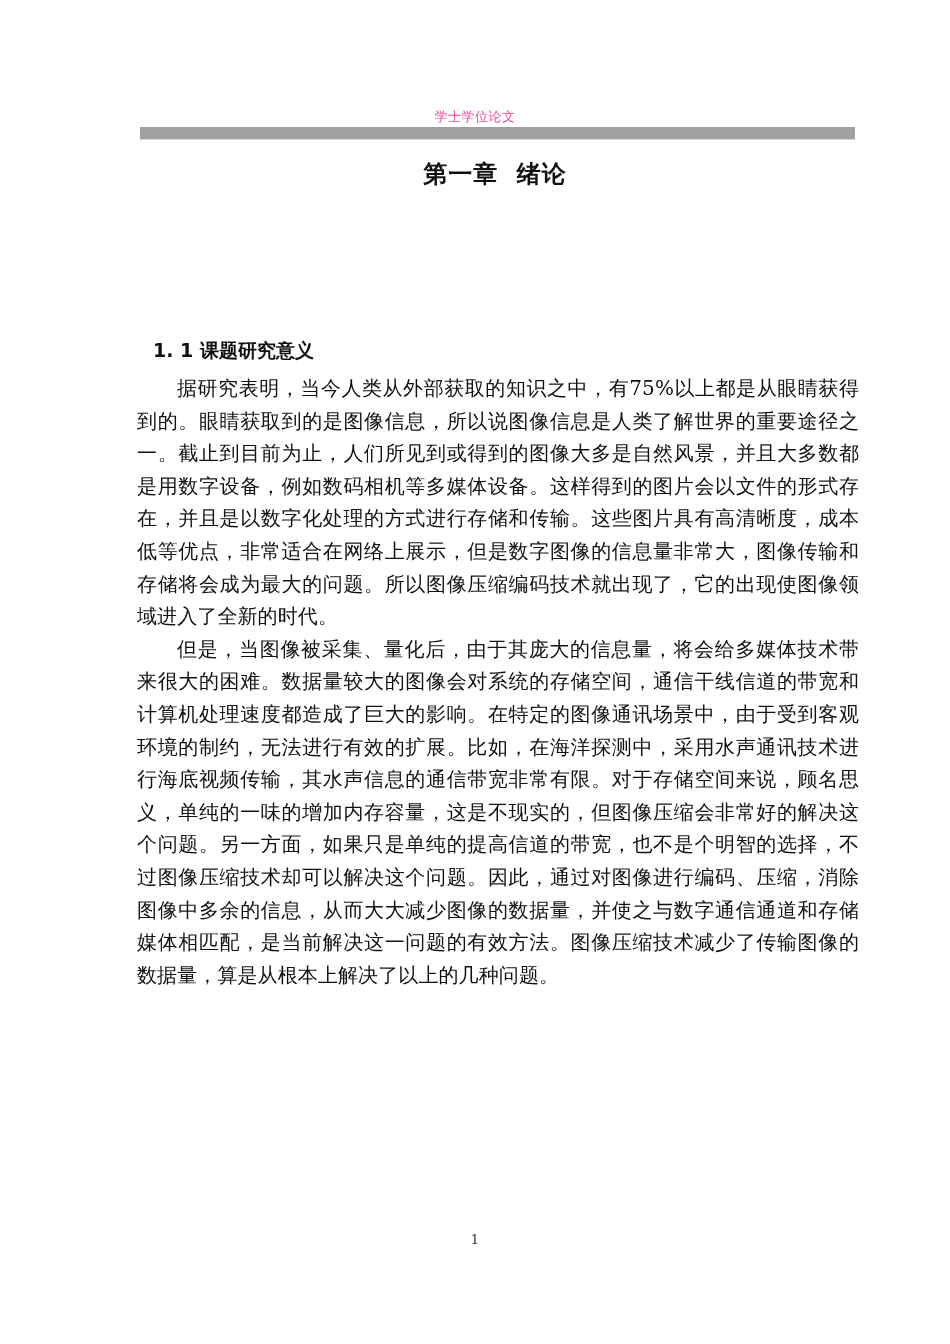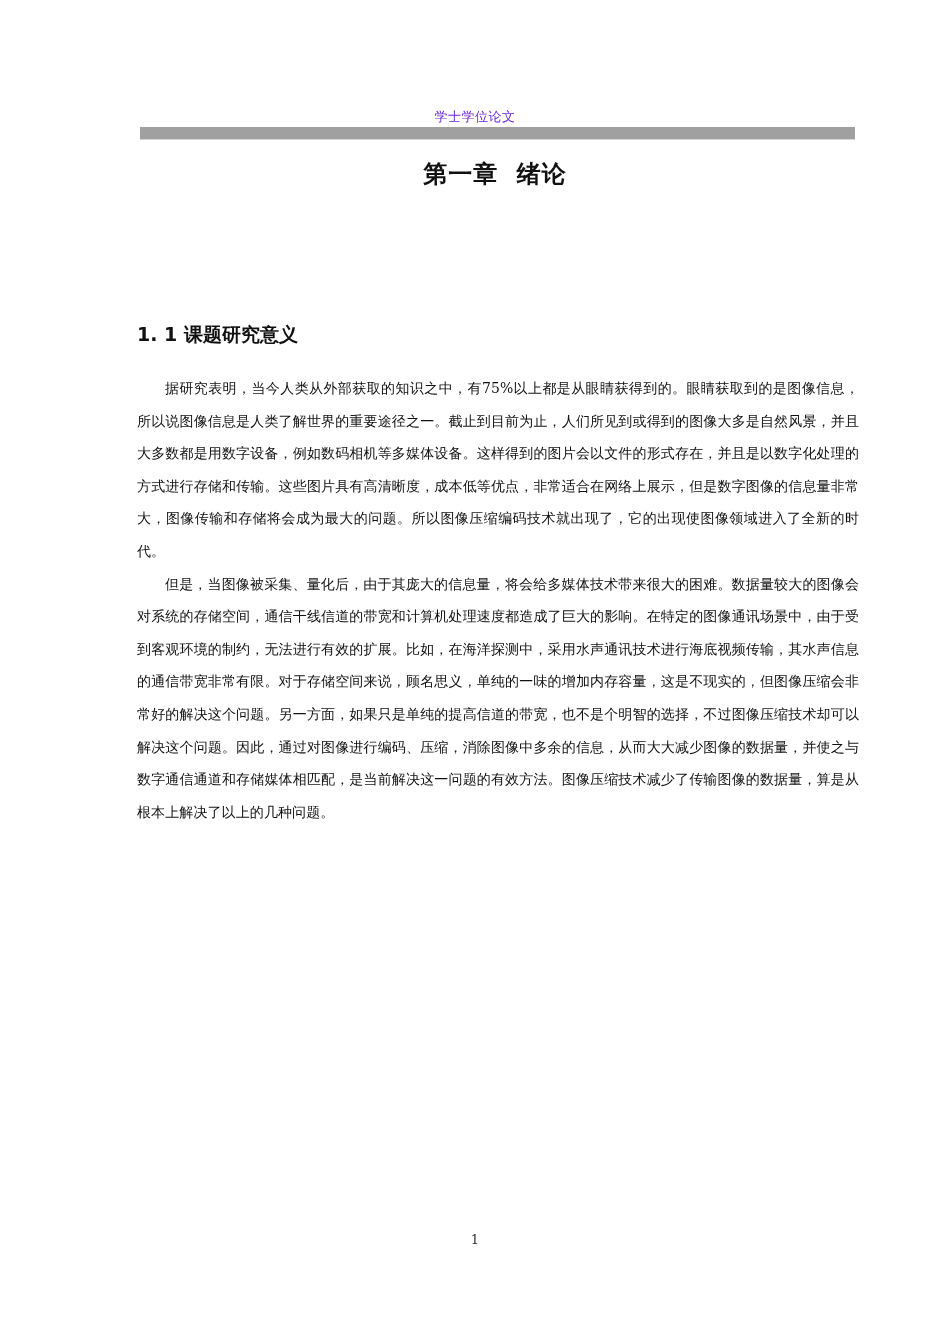--- a/index.html
+++ b/index.html
@@ -1,40 +1,40 @@
 <!DOCTYPE html>
 <html><head>
 <meta charset="utf-8">
 <style>
   html, body { margin: 0; padding: 0; background: #ffffff; }
   body { width: 950px; height: 1344px; position: relative; overflow: hidden;
          font-family: "DejaVu Serif", "Liberation Serif", serif; color: #111; }
   .running-header { position: absolute; top: 108px; left: 0; width: 950px; text-align: center;
-         font-size: 13px; color: #6d28d9; letter-spacing: 0.5px; }
+         font-size: 13px; color: #ec4899; letter-spacing: 0.5px; }
   .header-bar { position: absolute; top: 127px; left: 140px; width: 715px; height: 12px;
          background: #a0a0a0; border-bottom: 1px solid #d6d6d6; }
   .chapter-title { position: absolute; top: 158px; left: 0; width: 950px; text-align: center;
          font-family: "DejaVu Sans", "Liberation Sans", sans-serif; font-weight: bold;
          font-size: 24px; letter-spacing: 1px; padding-left: 20px; }
   .section-title { position: absolute; top: 322px; left: 137px;
          font-family: "DejaVu Sans", "Liberation Sans", sans-serif; font-weight: bold; font-size: 19px; }
   .body-text { position: absolute; top: 372px; left: 137px; width: 722px; }
-  .para { margin: 0; font-size: 14px; line-height: 32.6px; text-indent: 2em;
+  .para { margin: 0; font-size: 20px; line-height: 32.6px; text-indent: 2em;
           text-align: justify; letter-spacing: 0.1px; }
   .page-number { position: absolute; top: 1232px; left: 0; width: 950px; text-align: center;
           font-size: 13px; color: #333; }
 </style>
 </head>
 <body>
 
 <div class="running-header">学士学位论文</div>
 <div class="header-bar"></div>
 
 <h1 class="chapter-title" style="margin:0;white-space:pre;">第一章  绪论</h1>
 
-<h2 class="section-title" style="margin:0;">1. 1 课题研究意义</h2>
+<h2 class="section-title" style="margin:16px;">1. 1 课题研究意义</h2>
 
 <div class="body-text">
   <p class="para">据研究表明，当今人类从外部获取的知识之中，有75%以上都是从眼睛获得到的。眼睛获取到的是图像信息，所以说图像信息是人类了解世界的重要途径之一。截止到目前为止，人们所见到或得到的图像大多是自然风景，并且大多数都是用数字设备，例如数码相机等多媒体设备。这样得到的图片会以文件的形式存在，并且是以数字化处理的方式进行存储和传输。这些图片具有高清晰度，成本低等优点，非常适合在网络上展示，但是数字图像的信息量非常大，图像传输和存储将会成为最大的问题。所以图像压缩编码技术就出现了，它的出现使图像领域进入了全新的时代。</p>
   <p class="para">但是，当图像被采集、量化后，由于其庞大的信息量，将会给多媒体技术带来很大的困难。数据量较大的图像会对系统的存储空间，通信干线信道的带宽和计算机处理速度都造成了巨大的影响。在特定的图像通讯场景中，由于受到客观环境的制约，无法进行有效的扩展。比如，在海洋探测中，采用水声通讯技术进行海底视频传输，其水声信息的通信带宽非常有限。对于存储空间来说，顾名思义，单纯的一味的增加内存容量，这是不现实的，但图像压缩会非常好的解决这个问题。另一方面，如果只是单纯的提高信道的带宽，也不是个明智的选择，不过图像压缩技术却可以解决这个问题。因此，通过对图像进行编码、压缩，消除图像中多余的信息，从而大大减少图像的数据量，并使之与数字通信通道和存储媒体相匹配，是当前解决这一问题的有效方法。图像压缩技术减少了传输图像的数据量，算是从根本上解决了以上的几种问题。</p>
 </div>
 
 <div class="page-number">1</div>
 
 </body></html>

